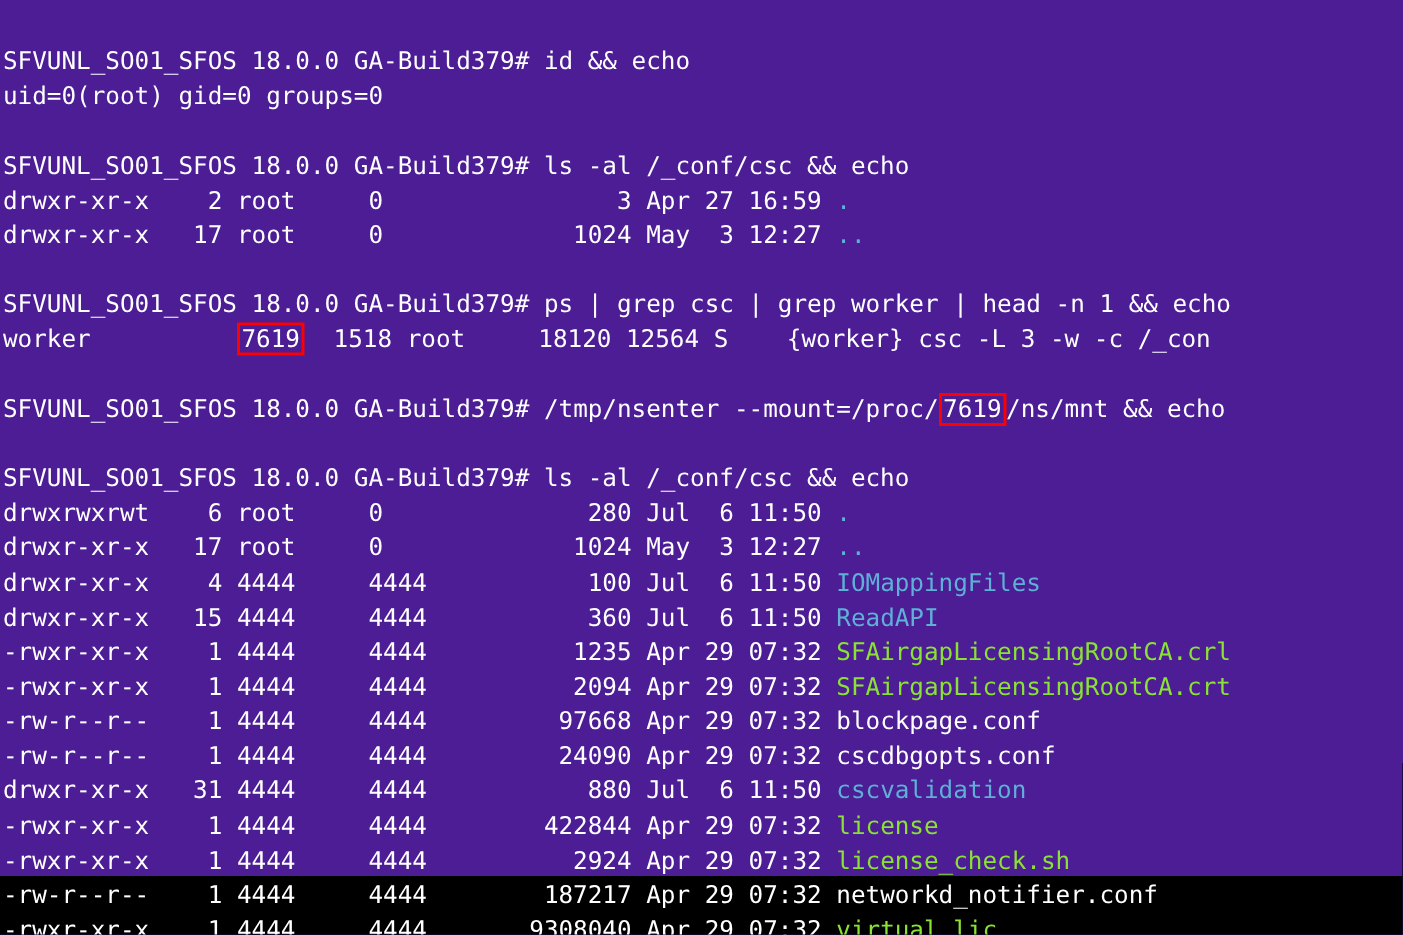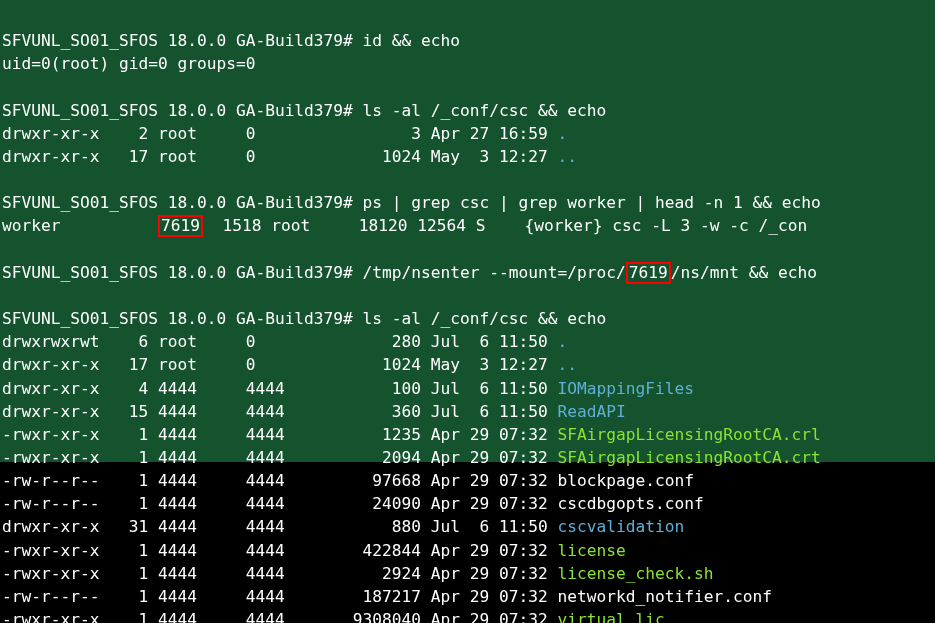--- a/index.html
+++ b/index.html
@@ -5,22 +5,22 @@
   html, body {
     margin: 0;
     padding: 0;
     width: 935px;
     height: 623px;
     background: #000;
     overflow: hidden;
   }
   .terminal {
     width: 935px;
-    height: 462px;
-    background: #14532d;
+    height: 584px;
+    background: #4c1d95;
     color: #ffffff;
     font-family: "DejaVu Sans Mono", "Liberation Mono", "Consolas", monospace;
     font-size: 16.2px;
     line-height: 1.43;
     white-space: pre;
     padding: 6px 2px;
     box-sizing: border-box;
     position: relative;
   }
   .grn  { color: #8ae234; }

